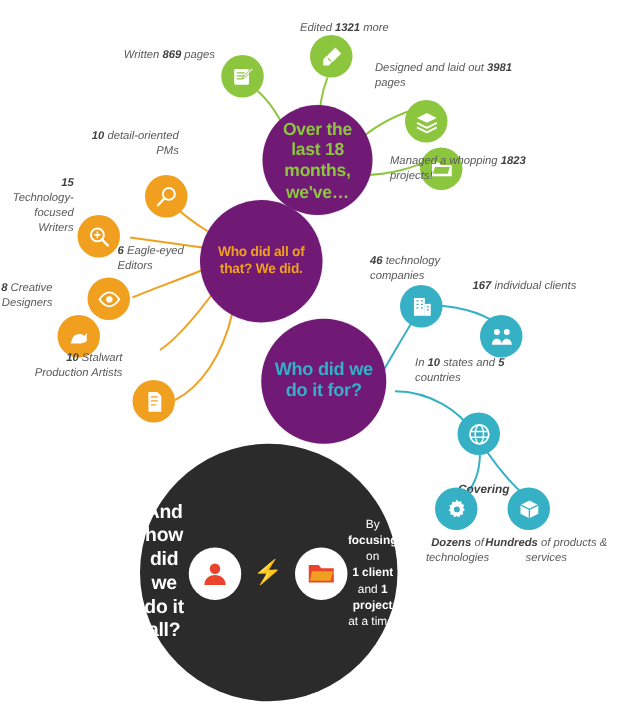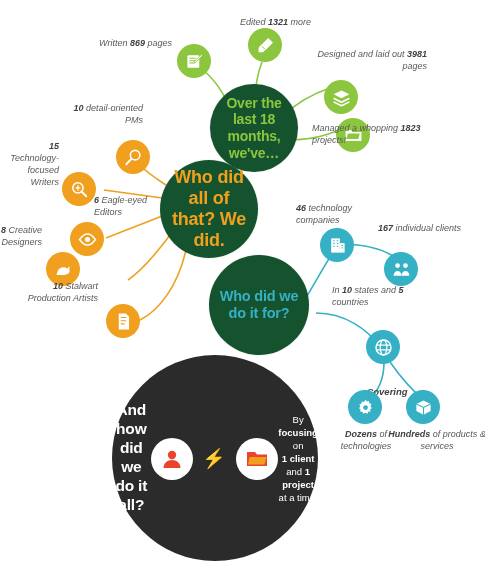--- a/index.html
+++ b/index.html
@@ -26,21 +26,21 @@
     top: 0;
     width: 497px;
     height: 577px;
     pointer-events: none;
   }
 
   
   .hub {
     position: absolute;
     border-radius: 50%;
-    background: #14532d;
+    background: #701a75;
     box-shadow: 0 0 0 1px rgba(0,0,0,0.035);
     display: flex;
     align-items: center;
     justify-content: center;
     text-align: center;
   }
   .hub .hub-text {
     font-weight: bold;
     line-height: 1.18;
     letter-spacing: -0.2px;
@@ -167,36 +167,36 @@
     <span>Edited <b>1321</b> more</span>
   </div>
 
   <div class="node green" style="left:324px; top:80px; width:34px; height:34px;">
     <svg width="19" height="19" viewBox="0 0 24 24">
       <path d="M2 8l10-5 10 5-10 5z" fill="#ffffff"></path>
       <path d="M2 13l10 5 10-5" fill="none" stroke="#ffffff" stroke-width="2" stroke-linejoin="round"></path>
       <path d="M2 17.5l10 5 10-5" fill="none" stroke="#ffffff" stroke-width="2" stroke-linejoin="round"></path>
     </svg>
   </div>
-  <div class="label" style="left:312px; top:48px; width:115px;text-align:right;">
+  <div class="label" style="left:300px; top:48px; width:115px;">
     <span>Designed and laid out <b>3981</b> pages</span>
   </div>
 
   <div class="node green" style="left:336px; top:118px; width:34px; height:34px;">
     <svg width="19" height="19" viewBox="0 0 24 24">
       <path d="M2 5h7l2 2.5h11V19H2z" fill="#ffffff"></path>
       <path d="M5 9.5h15l-2 7H3z" fill="#8cc63f"></path>
     </svg>
   </div>
   <div class="label" style="left:312px; top:122px; width:120px;">
     <span>Managed a whopping <b>1823</b> projects!</span>
   </div>
 
   <div class="hub hub-orange" style="left:160px; top:160px; width:98px; height:98px;">
-    <div class="hub-text" style="font-size:18px; width:86px;">Who did all of that? We did.</div>
+    <div class="hub-text" style="font-size:11px; width:86px;">Who did all of that? We did.</div>
   </div>
 
   <div class="node orange" style="left:116px; top:140px; width:34px; height:34px;">
     <svg width="19" height="19" viewBox="0 0 24 24">
       <circle cx="14" cy="9" r="6" fill="none" stroke="#ffffff" stroke-width="2"></circle>
       <path d="M9.5 13.5L3 20.5" stroke="#ffffff" stroke-width="2.4" stroke-linecap="round"></path>
       <path d="M3.5 19.5l-1.5 2 2-1.5z" fill="#ffffff"></path>
     </svg>
   </div>
   <div class="label r" style="left:38px; top:102px; width:76px;margin-left:29px;">

